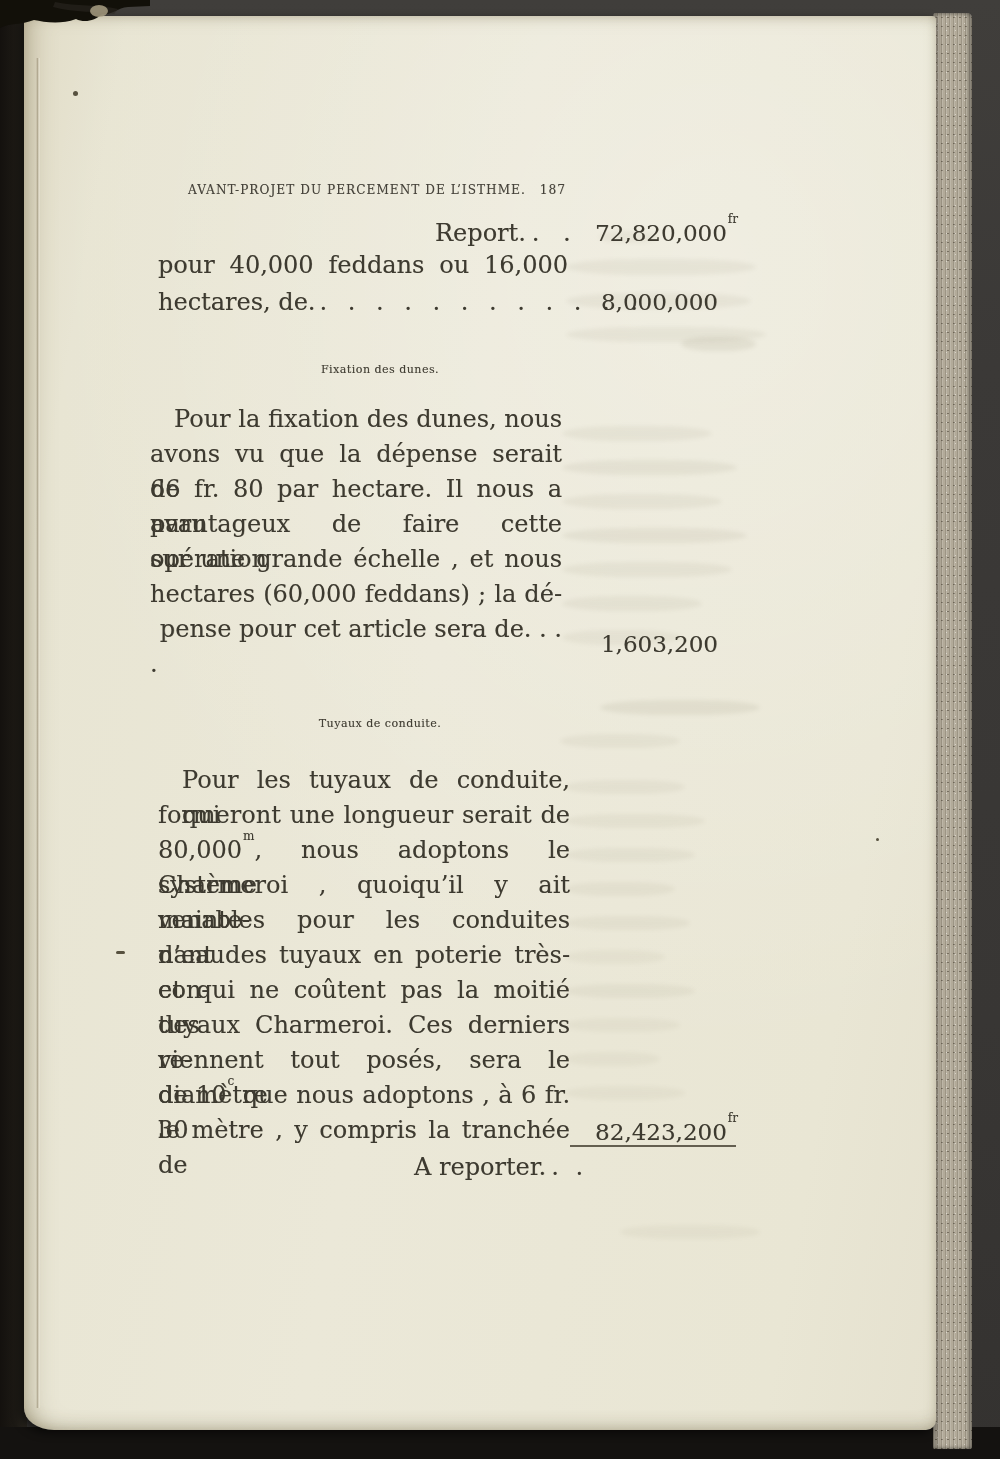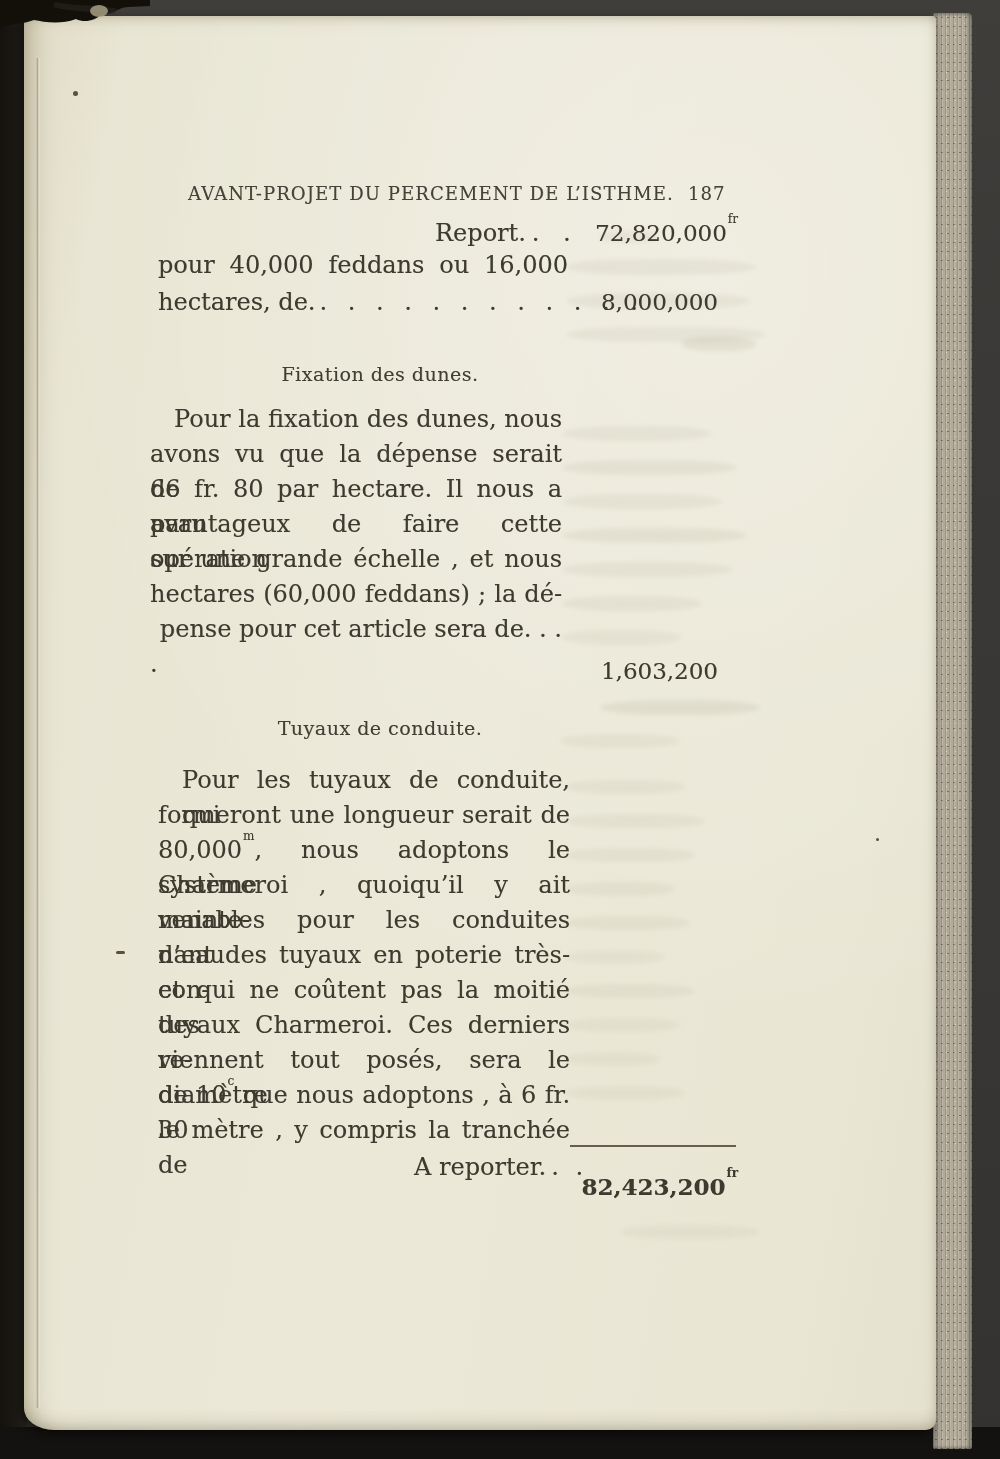--- a/index.html
+++ b/index.html
@@ -30,23 +30,23 @@
                inset 0 -12px 20px -14px rgba(100,90,60,.45),
                inset 0 8px 14px -10px rgba(120,110,80,.4),
                -4px 3px 9px rgba(0,0,0,.55);}
   .crease{position:absolute;left:12px;top:42px;width:4px;height:1350px;
     background:linear-gradient(90deg,transparent,rgba(122,109,80,.42) 40%,rgba(236,232,216,.9) 78%,transparent);}
   .binding{position:absolute;left:0;top:0;}
   .ghost{position:absolute;background:#7c755a;opacity:.08;filter:blur(2px);border-radius:45%/55%;}
   .speck{position:absolute;background:#57513f;border-radius:50%;}
   
   .ink{position:absolute;color:#3d3a30;text-shadow:.3px .4px .6px rgba(59,54,41,.35);}
-  .running-head{font-size:18px;letter-spacing:1.1px;color:#45423a;white-space:nowrap;}
+  .running-head{font-size:12px;letter-spacing:1.1px;color:#45423a;white-space:nowrap;}
   .running-head .pageno{margin-left:14px;}
-  .heading{font-size:19px;letter-spacing:.5px;text-align:center;color:#413e34;}
+  .heading{font-size:11px;letter-spacing:.5px;text-align:center;color:#413e34;}
   .bodyline{font-size:24px;}
   .para{position:absolute;width:412px;}
   .para .line{height:35px;line-height:35px;font-size:24px;color:#3d3a30;
     text-align:justify;text-align-last:justify;white-space:normal;
     text-shadow:.3px .4px .6px rgba(59,54,41,.35);}
   .para .line.indent{padding-left:24px;}
   .para .line.no-just{text-align:right;text-align-last:left;}
   sup{font-size:12px;line-height:0;position:relative;top:-9px;margin-left:1px;}
   .amount{font-size:23px;text-align:right;white-space:nowrap;}
   .label-line{font-size:24px;white-space:nowrap;}
@@ -124,38 +124,38 @@
   <div class="ink heading" style="left:165px;top:363px;width:430px;">Fixation des dunes.</div>
   <div class="para ink" style="left:150px;top:402px;">
       <div class="line indent">Pour la fixation des dunes, nous</div>
       <div class="line">avons vu que la dépense serait de</div>
       <div class="line">66 fr. 80 par hectare. Il nous a paru</div>
       <div class="line">avantageux de faire cette opération</div>
       <div class="line">sur une grande échelle , et nous</div>
       <div class="line">hectares (60,000 feddans) ; la dé-</div>
       <div class="line no-just">pense pour cet article sera de. . . .</div>
     </div>
-  <div class="ink amount" style="left:540px;top:658px;width:178px;text-align:right;">1,603,200</div>
+  <div class="ink amount" style="left:540px;top:631px;width:178px;text-align:right;">1,603,200</div>
 
   <div class="ink heading" style="left:165px;top:717px;width:430px;">Tuyaux de conduite.</div>
   <div class="para ink" style="left:158px;top:763px;">
       <div class="line indent">Pour les tuyaux de conduite, qui</div>
       <div class="line">formeront une longueur serait de</div>
       <div class="line"><span>80,000</span><sup>m</sup><span>, nous adoptons le système</span></div>
       <div class="line">Charmeroi , quoiqu’il y ait mainte-</div>
       <div class="line">venables pour les conduites d’eau</div>
       <div class="line">nant des tuyaux en poterie très-con-</div>
       <div class="line">et qui ne coûtent pas la moitié des</div>
       <div class="line">tuyaux Charmeroi. Ces derniers re-</div>
       <div class="line">viennent tout posés, sera le diamètre</div>
       <div class="line"><span>de 10</span><sup>c</sup><span> que nous adoptons , à 6 fr. 30</span></div>
       <div class="line">le mètre , y compris la tranchée de</div>
     </div>
 
   <div class="sum-rule" style="left:570px;top:1145px;width:166px;"></div>
   <div class="ink label-line" style="left:414px;top:1153px;">
     <span>A reporter.</span><span class="leader short">. .</span>
   </div>
-  <div class="ink amount" style="left:540px;top:1173px;width:198px;font-weight:bold;">
+  <div class="ink amount" style="left:540px;top:1119px;width:198px;">
     <span>82,423,200</span><sup>fr</sup>
   </div>
 
 </div>
 
 </body></html>

